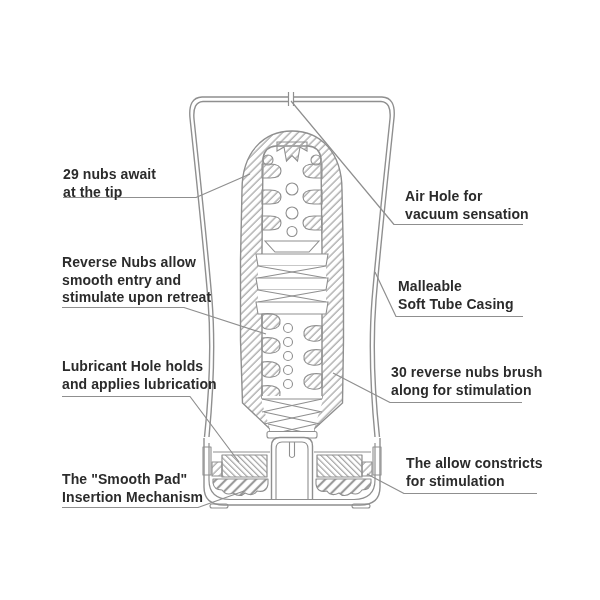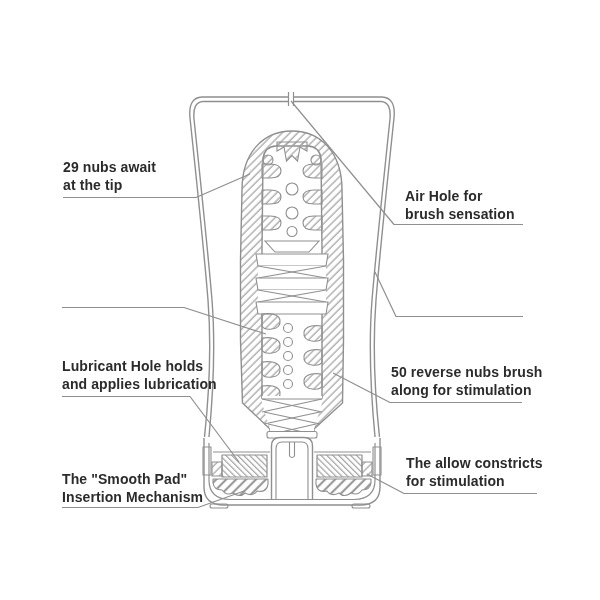--- a/index.html
+++ b/index.html
@@ -146,26 +146,31 @@
     <polyline points="62,307.5 184,307.5 266,334"></polyline>
     <polyline points="62,396.5 190,396.5 239,462"></polyline>
     <polyline points="62,507.5 198,507.5 244,491"></polyline>
     <polyline points="291,101 394,224.5 523,224.5"></polyline>
     <polyline points="375,272 396,316.5 523,316.5"></polyline>
     <polyline points="333,373 390,402.5 522,402.5"></polyline>
     <polyline points="367,474 404,493.5 537,493.5"></polyline>
   </g>
 </svg>
 
-<div class="label" style="left:63px;top:159px">29 nubs await
+<div class="label" style="left:63px;top:166px">29 nubs await
 at the tip</div>
+<div class="label" style="left:62px;top:254px">Reverse Nubs allow
+smooth entry and
+stimulate upon retreat</div>
 <div class="label" style="left:62px;top:358px">Lubricant Hole holds
 and applies lubrication</div>
 <div class="label" style="left:62px;top:471px">The "Smooth Pad"
 Insertion Mechanism</div>
 <div class="label" style="left:405px;top:188px">Air Hole for
-brush sensation</div>
-<div class="label" style="left:391px;top:364px">50 reverse nubs brush
+vacuum sensation</div>
+<div class="label" style="left:398px;top:278px">Malleable
+Soft Tube Casing</div>
+<div class="label" style="left:391px;top:364px">30 reverse nubs brush
 along for stimulation</div>
 <div class="label" style="left:406px;top:455px">The allow constricts
 for stimulation</div>
 
 </div>
 
 </body></html>

